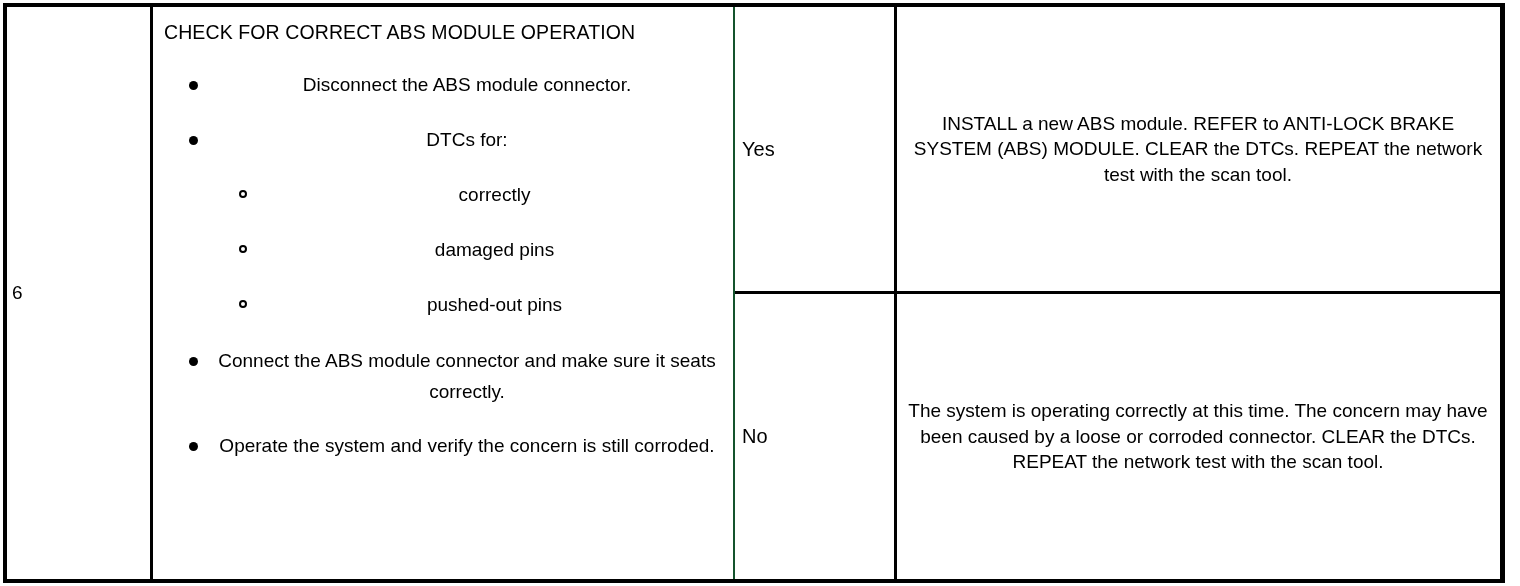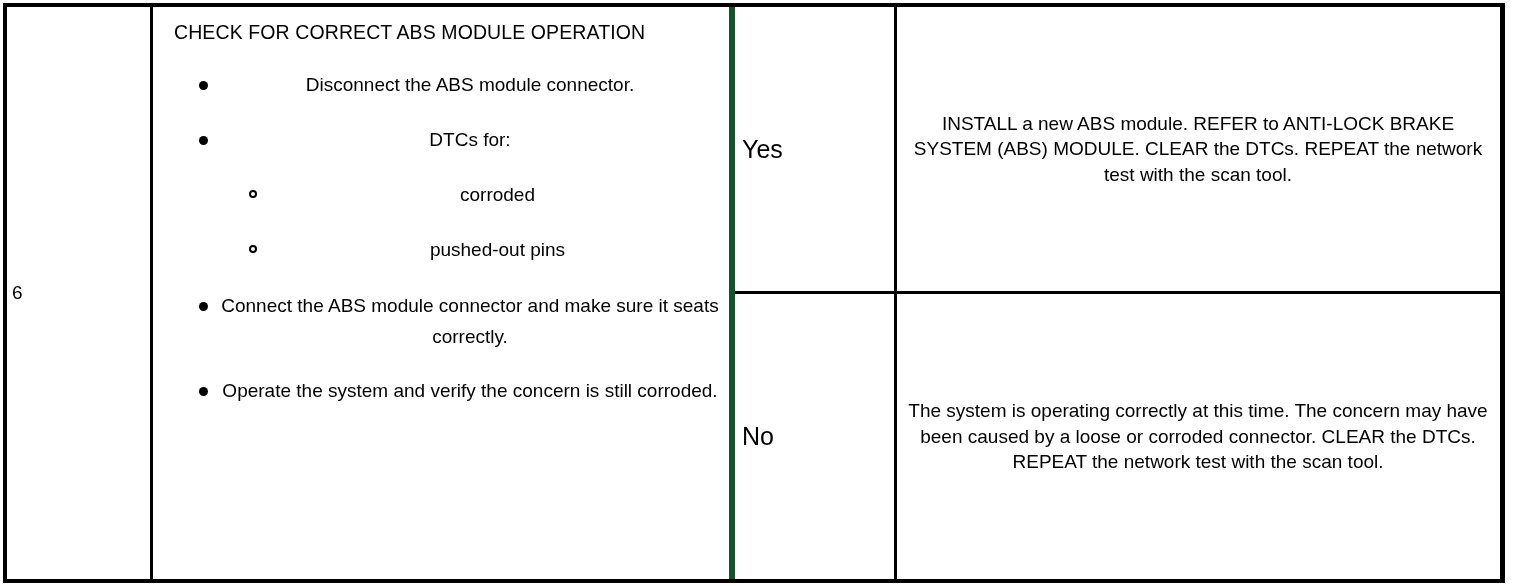--- a/index.html
+++ b/index.html
@@ -45,23 +45,23 @@
     font-size: 19px;
     line-height: 22px;
     white-space: nowrap;
   }
 
   
   .col-body {
     width: 582px;
     flex: 0 0 582px;
     box-sizing: border-box;
-    border-right: 6px solid #14532d;
-    position: relative;
-    padding: 11px 8px 0 21px;
+    border-right: 2px solid #14532d;
+    position: relative;
+    padding: 11px 8px 0 11px;
   }
   .body-title {
     font-size: 19.5px;
     line-height: 28px;
     letter-spacing: 0.1px;
     white-space: pre-line;
   }
   ul.bullets {
     list-style: none;
     margin: 0;
@@ -135,21 +135,21 @@
   .outcome-row.row-no {
     flex: 1 1 auto;
   }
   .cell-answer {
     flex: 0 0 162px;
     box-sizing: border-box;
     border-right: 3px solid #000000;
     display: flex;
     align-items: center;
     padding-left: 7px;
-    font-size: 25px;
+    font-size: 20px;
     line-height: 23px;
   }
   .cell-action {
     flex: 1 1 auto;
     box-sizing: border-box;
     display: flex;
     align-items: center;
     padding: 0 8px 0 7px;
     min-width: 0;
     text-align: center;
@@ -173,21 +173,24 @@
     <div class="body-title">CHECK FOR CORRECT ABS MODULE OPERATION</div>
 
     <ul class="bullets">
       <li>
         <span>Disconnect the ABS module connector.</span>
       </li>
       <li>
         <span>DTCs for:</span>
         <ul class="subbullets">
           <li>
-            <span>corroded</span>
+            <span>correctly</span>
+          </li>
+          <li>
+            <span>damaged pins</span>
           </li>
           <li>
             <span>pushed-out pins</span>
           </li>
         </ul>
       </li>
       <li class="tight">
         <span>Connect the ABS module connector and make sure it seats correctly.</span>
       </li>
       <li>

